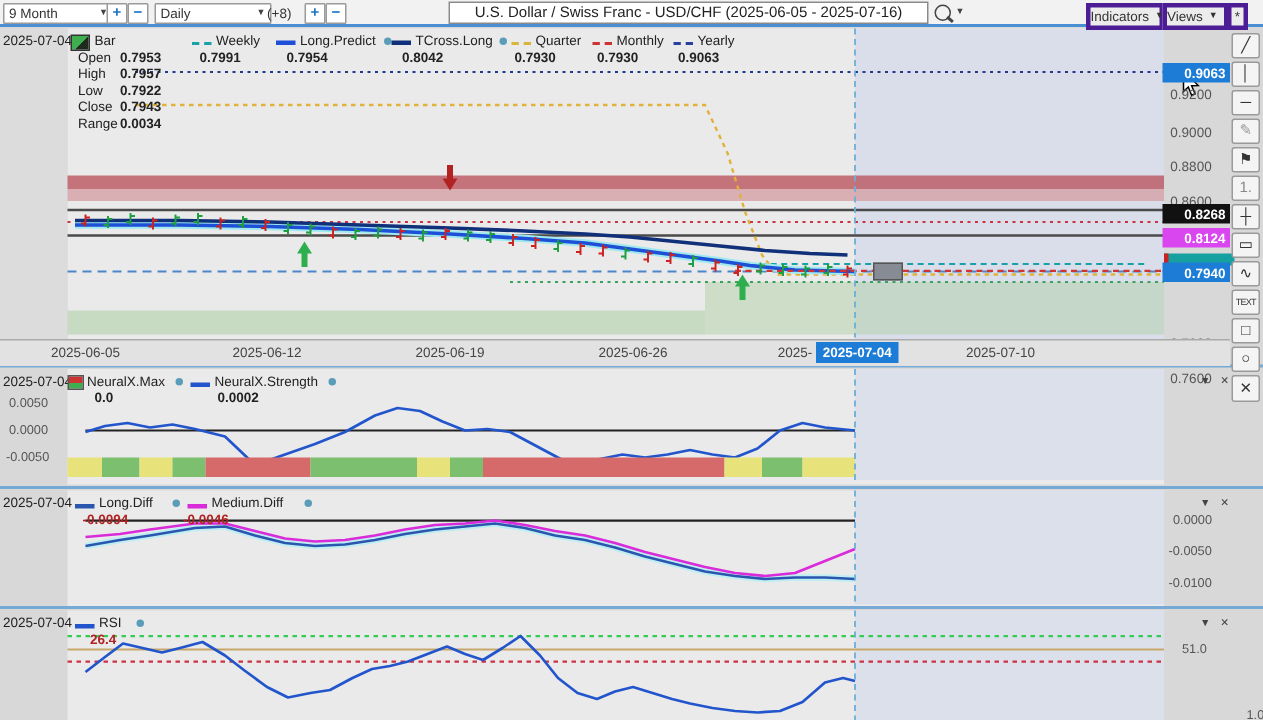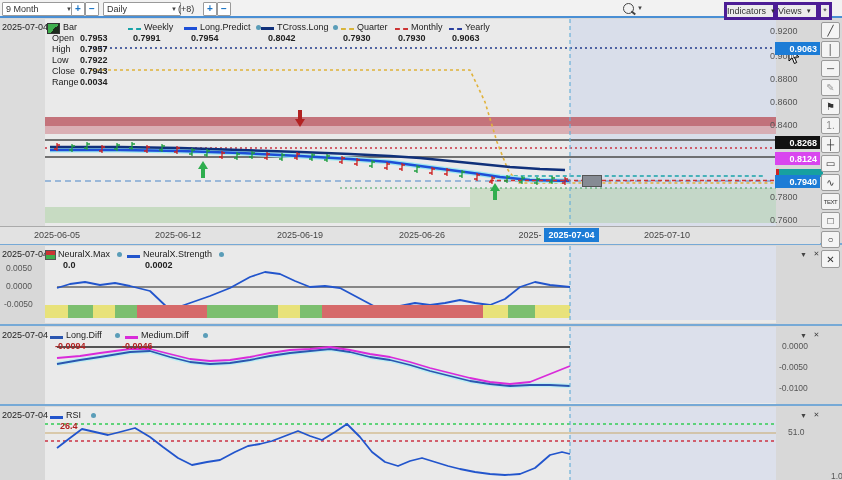--- a/index.html
+++ b/index.html
@@ -24,21 +24,21 @@
   .red{color:#b22222;}
   .dot{display:inline-block;width:5px;height:5px;border-radius:50%;background:#5a9db8;vertical-align:middle;margin-left:3px;}
   .sw{display:inline-block;vertical-align:middle;}
   .sw.solid{width:13px;height:0;border-top:3px solid #000;}
   .sw.dash{width:13px;height:0;border-top:2px dashed #000;}
   .baricon{display:inline-block;width:11px;height:9px;background:linear-gradient(135deg,#3fae4e 0 55%,#1c2b1c 55% 100%);border:1px solid #333;}
   .nxicon{display:inline-block;width:9px;height:8px;background:linear-gradient(180deg,#cc3333 0 50%,#3fae4e 50% 100%);border:1px solid #555;}
   
   .badge{position:absolute;left:775px;width:45px;height:13px;color:#fff;font-weight:bold;font-size:9px;
          display:flex;align-items:center;justify-content:flex-end;padding-right:3px;box-sizing:border-box;}
-  .axlbl{position:absolute;left:770px;width:48px;text-align:left;color:#555;font-size:9px;}
+  .axlbl{position:absolute;left:770px;width:48px;text-align:center;color:#555;font-size:9px;margin-top:32px;}
   
   .datestrip{position:absolute;left:0;top:226px;width:820px;height:17px;background:#e2e2e2;border-top:1px solid #aaa;}
   .datelbl{position:absolute;top:3px;width:80px;text-align:center;color:#444;font-size:9px;}
   .datebadge{position:absolute;left:544px;top:1px;width:55px;height:14px;background:#1c7cd6;color:#fff;font-weight:bold;
              display:flex;align-items:center;justify-content:center;font-size:9px;}
   
   .tool{position:absolute;left:821px;width:19px;height:17px;background:#f4f4f4;border:1px solid #9a9a9a;border-radius:2px;
         display:flex;align-items:center;justify-content:center;font-size:10px;color:#333;box-sizing:border-box;}
   .tool.small{font-size:6px;letter-spacing:-0.5px;}
   
@@ -166,20 +166,23 @@
     <span>Daily</span>
     <span class="chev">▼</span>
   </div>
   <span class="lbl" style="left:178px;top:4px;color:#333;">(+8)</span>
   <div class="sqbtn" style="left:203px;">
       <span>+</span>
     </div>
   <div class="sqbtn" style="left:217px;">
       <span>−</span>
     </div>
+  <div class="titlebox">
+      <span>U.S. Dollar / Swiss Franc - USD/CHF (2025-06-05 - 2025-07-16)</span>
+    </div>
   <span class="searchicon" style="left:623px;top:3px;"></span>
   <span class="lbl" style="left:637px;top:5px;font-size:6px;color:#444;">▼</span>
   <div class="flatbtn" style="left:724px;width:46px;">
     <span>Indicators</span>
     <span class="chev">▼</span>
   </div>
   <div class="flatbtn" style="left:775px;width:38px;">
     <span>Views</span>
     <span class="chev">▼</span>
   </div>

